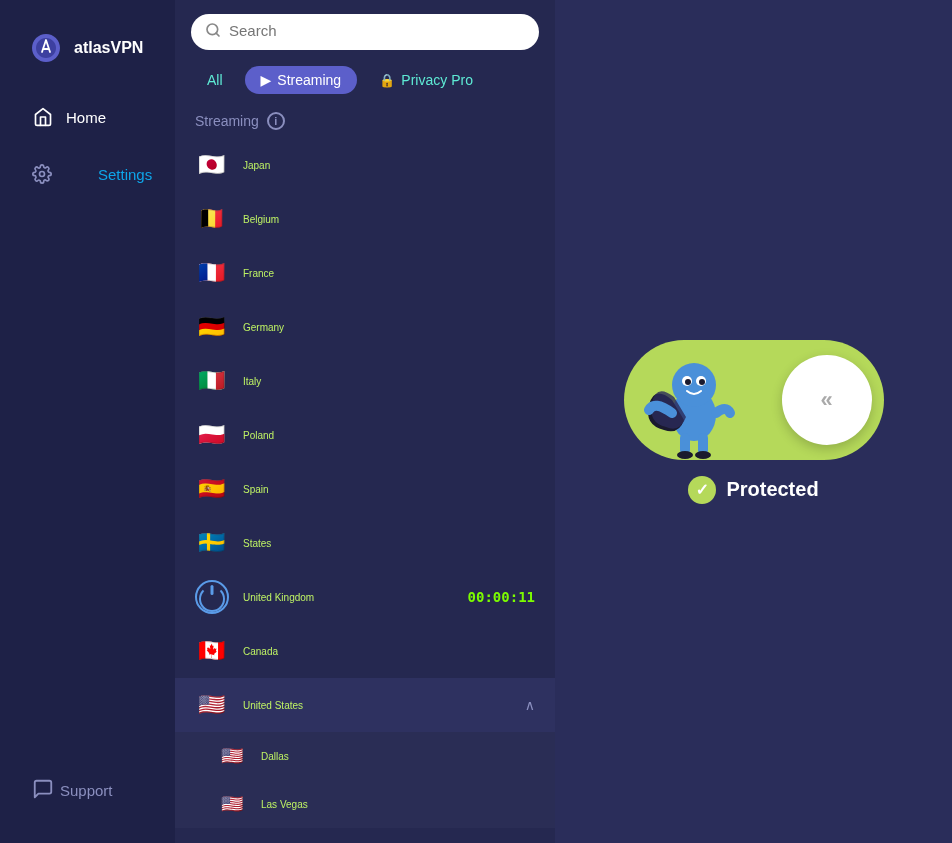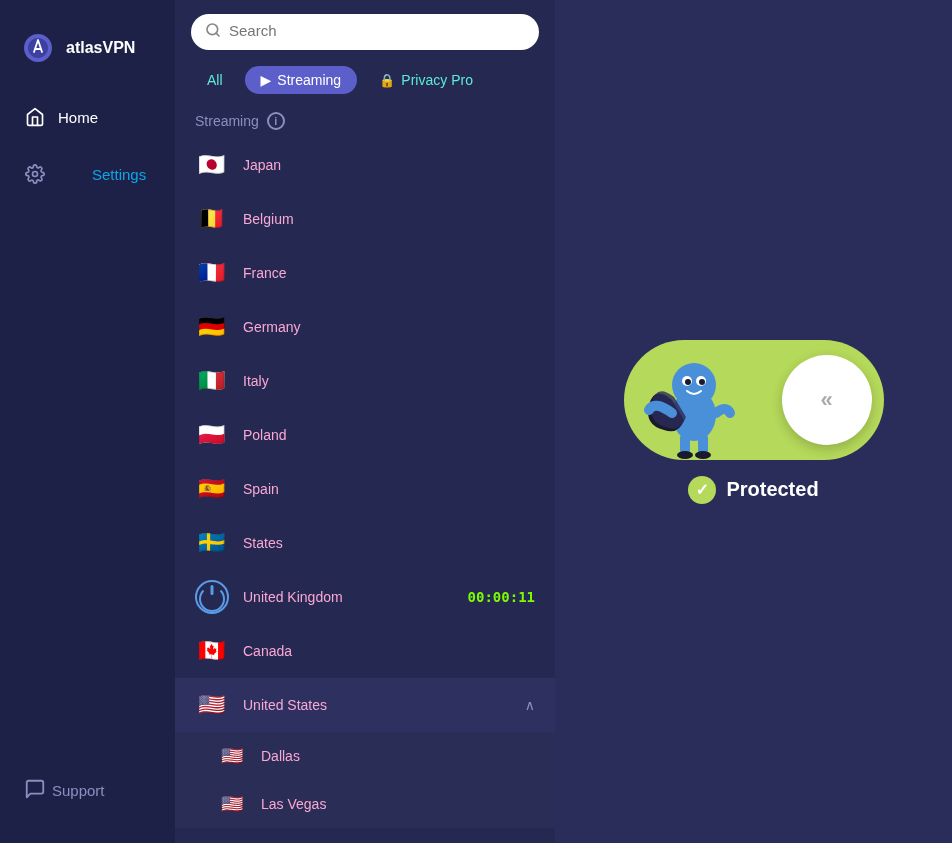--- a/index.html
+++ b/index.html
@@ -12,21 +12,21 @@
       overflow: hidden;
     }
 
     
     .sidebar {
       width: 175px;
       height: 100%;
       background-color: #1e2147;
       display: flex;
       flex-direction: column;
-      padding: 20px 0;
+      padding: 20px 8px;
       flex-shrink: 0;
       justify-content: center;
     }
     .sidebar-logo {
       display: flex;
       align-items: center;
       padding: 10px 20px 30px 20px;
       gap: 10px;
     }
     .sidebar-logo-icon {
@@ -194,22 +194,22 @@
       border-radius: 50%;
       display: flex;
       align-items: center;
       justify-content: center;
       font-size: 22px;
       overflow: hidden;
       flex-shrink: 0;
     }
     .location-name {
       flex: 1;
-      color: #f9a8d4;
-      font-size: 14px;
+      color: #bef264;
+      font-size: 10px;
       font-weight: 500;
     }
     .location-timer {
       color: #7cfc00;
       font-size: 14px;
       font-weight: 600;
       font-family: monospace;
     }
     .location-chevron {
       color: #8b8fbf;

